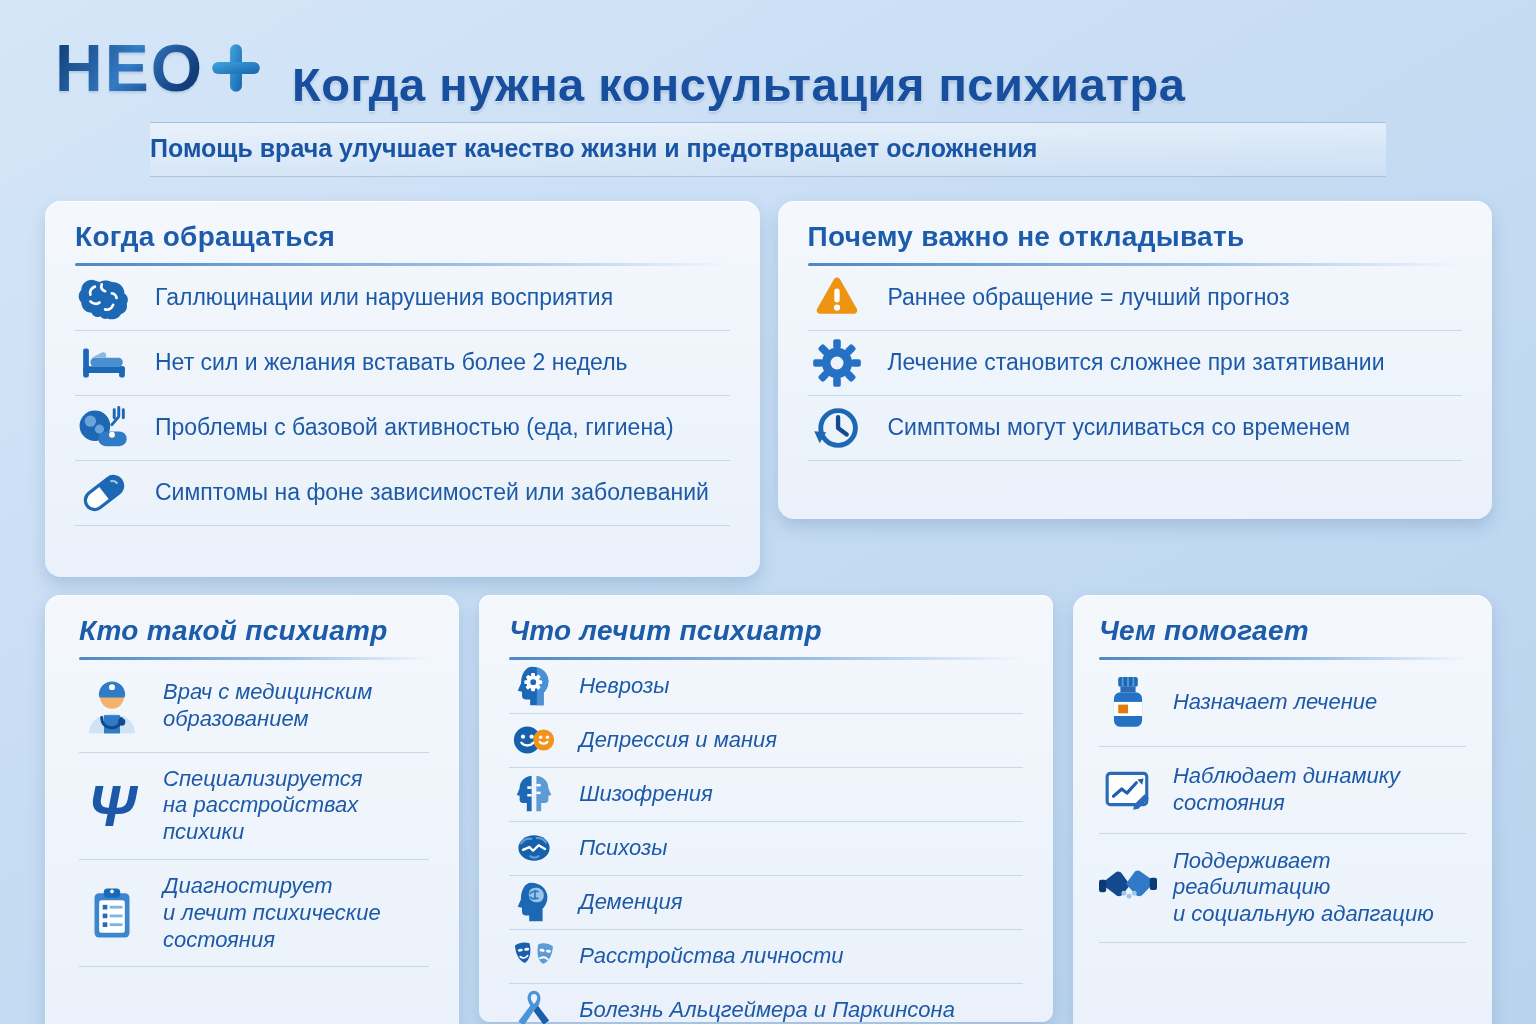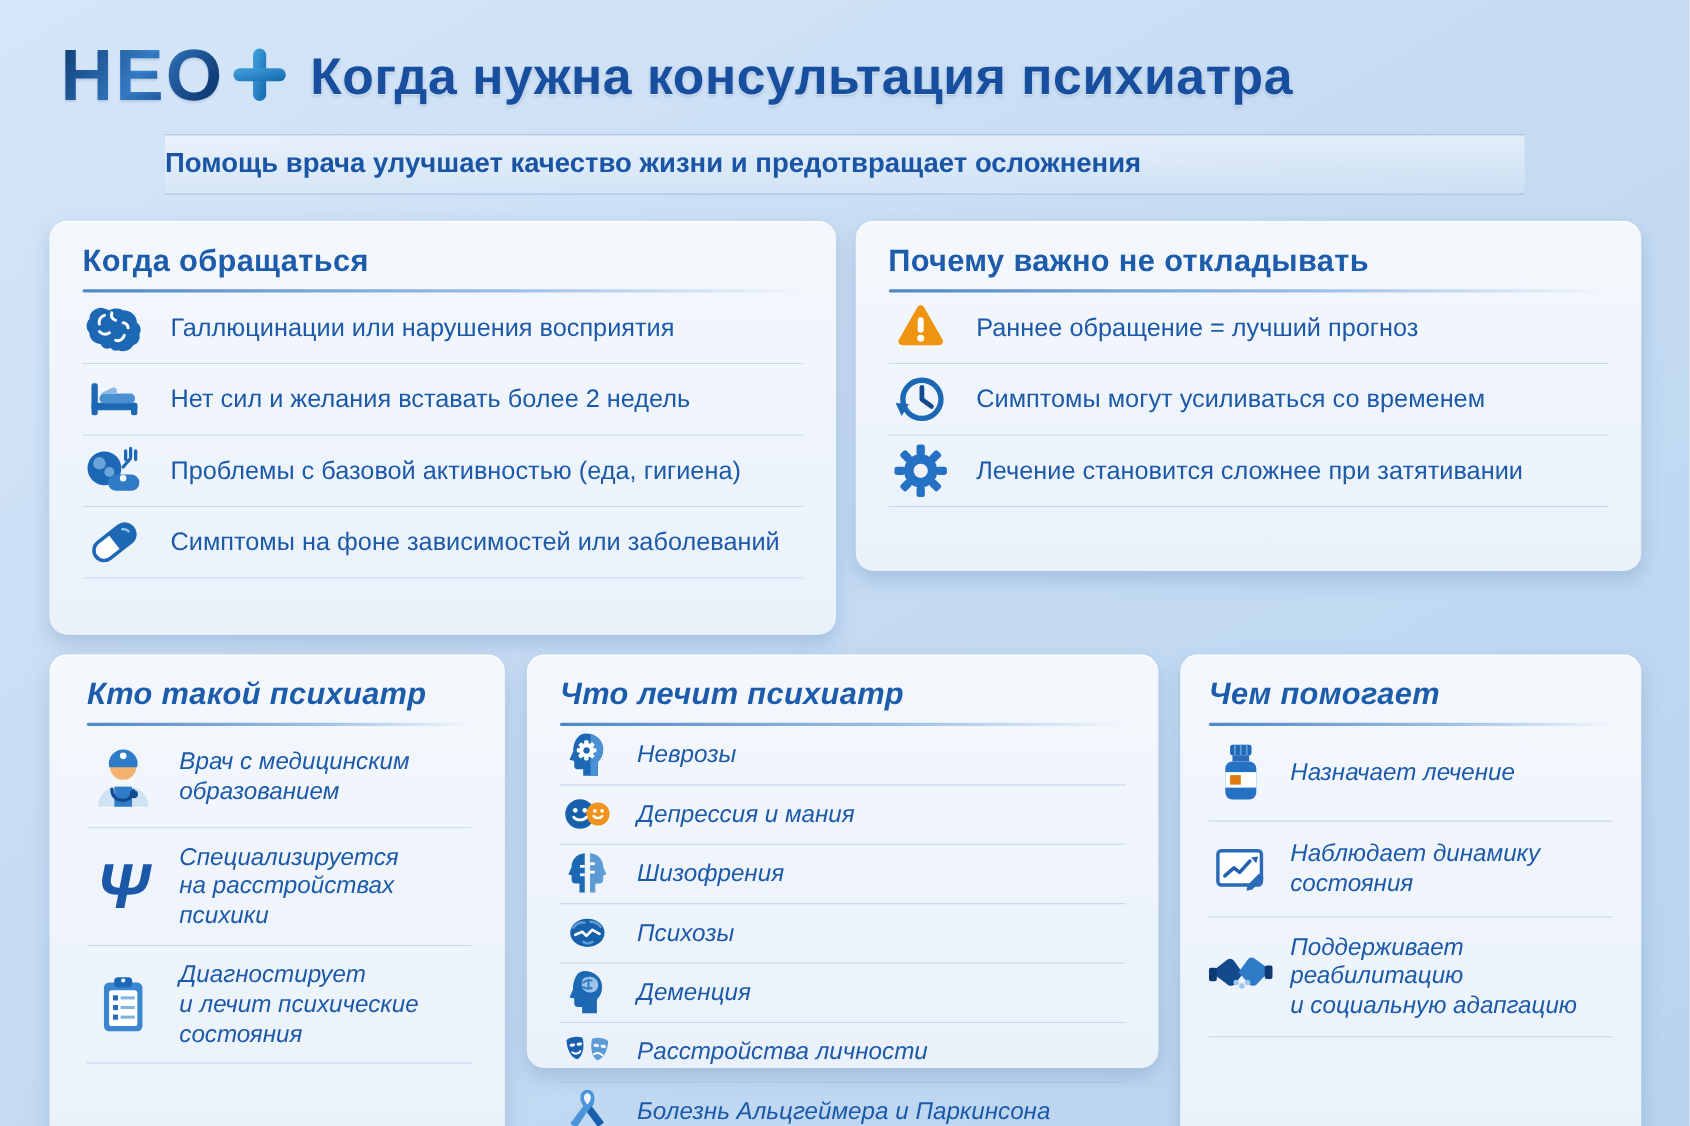--- a/index.html
+++ b/index.html
@@ -4,21 +4,21 @@
 <style>
   html,body{margin:0;padding:0;}
   body{
     width:1536px;height:1024px;overflow:hidden;
     font-family:"Liberation Sans",sans-serif;
     background:linear-gradient(150deg,#d6e6f8 0%,#c6dcf3 45%,#b9d3ee 100%);
   }
   .page{position:relative;width:1536px;height:1024px;}
 
   
-  .hdr{display:flex;align-items:center;gap:20px;padding:30px 29px 0 55px;height:76px;}
+  .hdr{display:flex;gap:30px;padding:30px 29px 0 55px;height:76px;}
   .logo{display:flex;align-items:center;gap:6px;}
   .logo-neo{
     font-size:66px;font-weight:bold;letter-spacing:2px;line-height:1;
     background:linear-gradient(125deg,#0e3a70 0%,#3a85cf 48%,#123e7a 85%);
     -webkit-background-clip:text;background-clip:text;color:transparent;
     text-shadow:0 2px 2px rgba(20,60,120,0.15);
   }
   .page-title{
     font-size:47px;font-weight:bold;color:#174e9d;line-height:1;
     text-shadow:0 1px 0 rgba(255,255,255,0.55), 0 2px 3px rgba(30,70,140,0.25);
@@ -39,21 +39,21 @@
   .row-bottom{gap:20px;margin-top:18px;font-style:italic;}
   .card{
     background:linear-gradient(180deg,#f4f8fd 0%,#eaf1fa 100%);
     border-radius:16px;box-sizing:border-box;
     box-shadow:0 8px 16px rgba(96,134,180,0.30), inset 0 1px 0 rgba(255,255,255,0.9);
     padding:20px 30px 12px 30px;
   }
   .c1{width:715px;height:376px;}
   .c2{width:715px;height:318px;}
   .c3{width:415px;height:457px;padding-left:34px;}
-  .c4{width:575px;height:376px;}
+  .c4{width:575px;height:427px;border-radius:11px;}
   .c5{width:420px;height:457px;padding-left:26px;padding-right:26px;}
 
   .card h2{margin:0;font-size:28px;font-weight:bold;color:#1c5cab;letter-spacing:0.3px;}
   .rule{height:2.5px;border-radius:2px;margin:10px 0 0 0;
     background:linear-gradient(90deg,#4f88c4 0%,#9dc0e6 60%,rgba(157,192,230,0) 100%);}
 
   .item{display:flex;align-items:center;border-bottom:1.5px solid rgba(150,182,218,0.45);}
   .c1 .item,.c2 .item{height:64px;gap:22px;}
   .c4 .item{height:53px;gap:20px;}
   .c3 .item{padding:13px 0;min-height:64px;gap:18px;}
@@ -164,48 +164,48 @@
             <rect x="21.6" y="13.5" width="4.8" height="12.5" rx="2.4" fill="#fff"></rect>
             <circle cx="24" cy="30.5" r="2.8" fill="#fff"></circle>
           </svg>
         </span>
         <span class="txt">Раннее обращение = лучший прогноз</span>
       </div>
 
       <div class="item">
         <span class="icon">
           <svg width="52" height="52" viewBox="0 0 48 48" aria-hidden="true">
-            <circle cx="25" cy="24" r="16" fill="none" stroke="#1d68b4" stroke-width="4.5"></circle>
-            <path d="M25 14v10l8 6" fill="none" stroke="#134a8e" stroke-width="4" stroke-linecap="round" stroke-linejoin="round"></path>
-            <path d="M3 27l11 1-6 10z" fill="#1d68b4"></path>
-          </svg>
-        </span>
-        <span class="txt">Симптомы могут усиливаться со временем</span>
-      </div>
-
-      <div class="item">
-        <span class="icon">
-          <svg width="52" height="52" viewBox="0 0 48 48" aria-hidden="true">
             <g fill="#2572c4">
               <rect x="20.5" y="2" width="7" height="9" rx="2"></rect>
                 <rect x="20.5" y="37" width="7" height="9" rx="2"></rect>
               <rect x="2" y="20.5" width="9" height="7" rx="2"></rect>
                 <rect x="37" y="20.5" width="9" height="7" rx="2"></rect>
               <g transform="rotate(45 24 24)">
                 <rect x="20.5" y="2" width="7" height="9" rx="2"></rect>
                   <rect x="20.5" y="37" width="7" height="9" rx="2"></rect>
                 <rect x="2" y="20.5" width="9" height="7" rx="2"></rect>
                   <rect x="37" y="20.5" width="9" height="7" rx="2"></rect>
               </g>
               <circle cx="24" cy="24" r="14"></circle>
             </g>
             <circle cx="24" cy="24" r="6" fill="#eef3fb"></circle>
           </svg>
         </span>
         <span class="txt">Лечение становится сложнее при затятивании</span>
+      </div>
+
+      <div class="item">
+        <span class="icon">
+          <svg width="52" height="52" viewBox="0 0 48 48" aria-hidden="true">
+            <circle cx="25" cy="24" r="16" fill="none" stroke="#1d68b4" stroke-width="4.5"></circle>
+            <path d="M25 14v10l8 6" fill="none" stroke="#134a8e" stroke-width="4" stroke-linecap="round" stroke-linejoin="round"></path>
+            <path d="M3 27l11 1-6 10z" fill="#1d68b4"></path>
+          </svg>
+        </span>
+        <span class="txt">Симптомы могут усиливаться со временем</span>
       </div>
     </section>
   </div>
 
   <div class="row row-bottom">
 
     <section class="card c3">
       <h2>Кто такой психиатр</h2>
       <div class="rule"></div>
 

